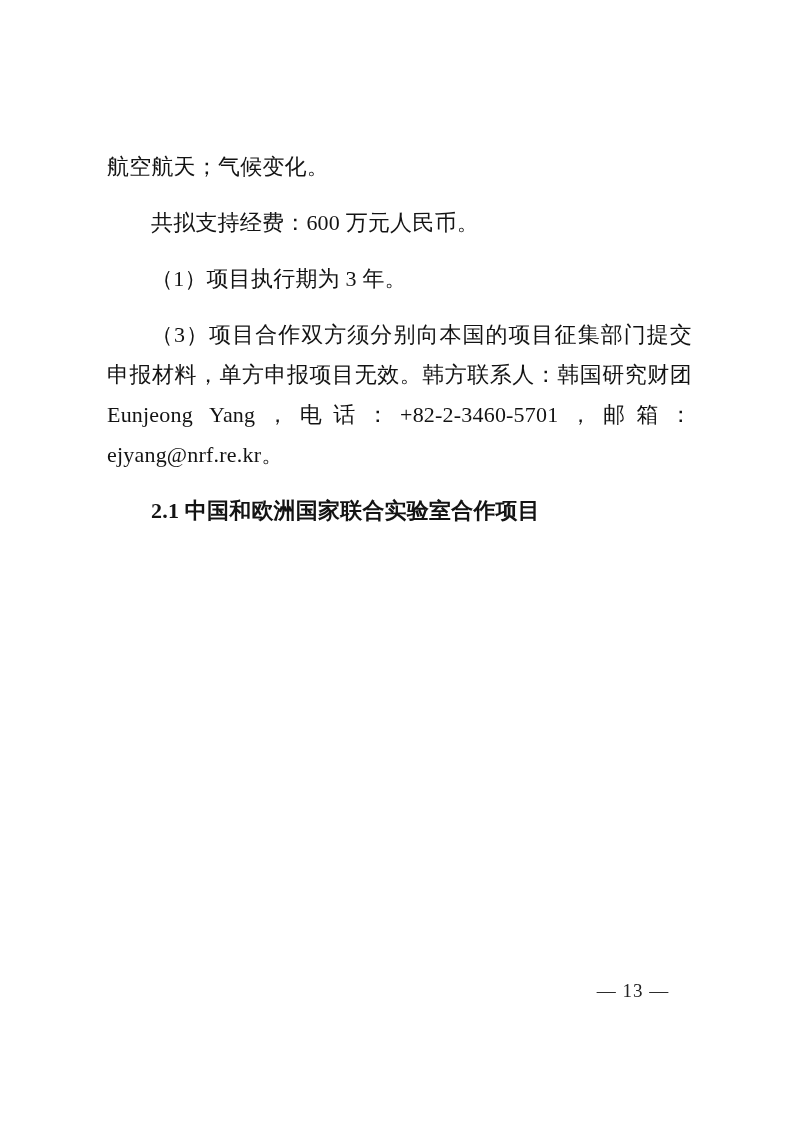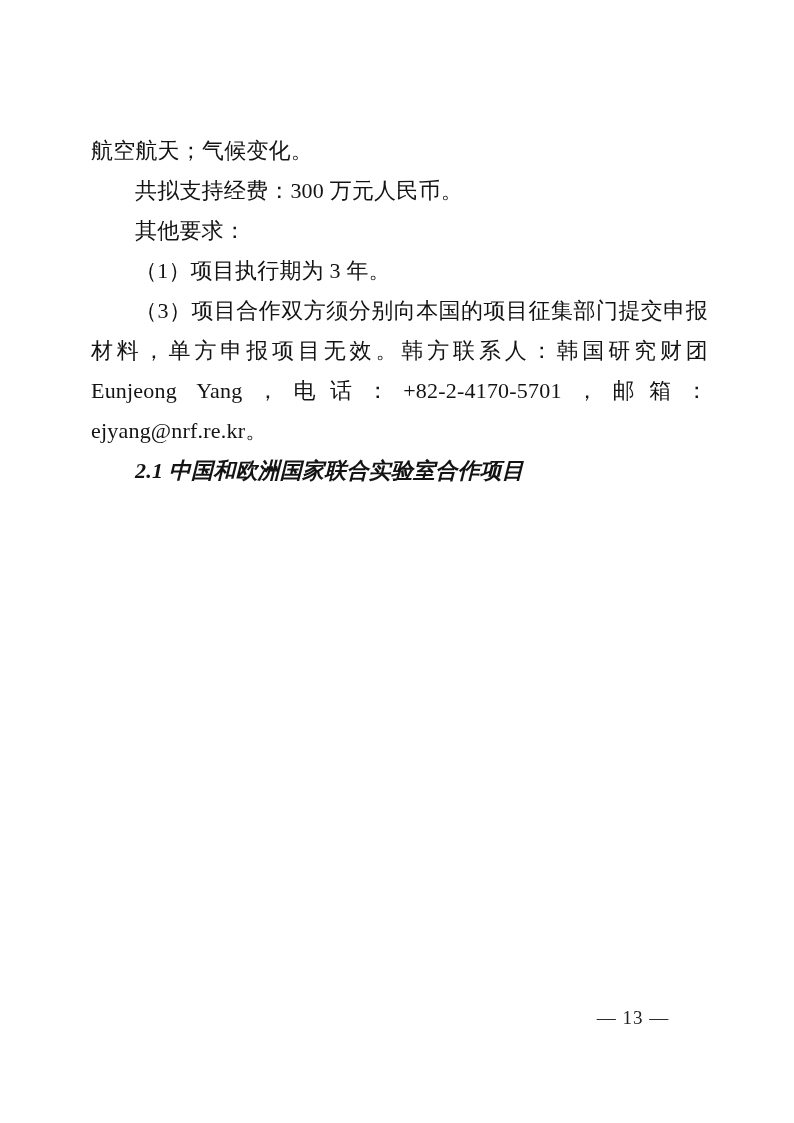--- a/index.html
+++ b/index.html
@@ -27,60 +27,58 @@
     position: absolute;
     left: 91px;
     top: 131px;
     width: 617px;
     font-size: 22px;
     line-height: 40px;
     text-align: justify;
     letter-spacing: 0.2px;
   }
   .content p {
-    margin: 0;
+    margin: 16px;
     padding: 0;
   }
   .para-indent {
     text-indent: 2em;
   }
   .section-heading {
     font-weight: bold;
     text-indent: 2em;
-    font-style: italic;
   }
   .footer-pagenum {
     position: absolute;
     left: 563px;
-    top: 1003px;
+    top: 976px;
     width: 140px;
     text-align: center;
     font-size: 19px;
     line-height: 30px;
     color: #222222;
     letter-spacing: 1px;
   }
 </style>
 </head>
 <body>
 
 <div class="page">
 
   <div class="content">
     <p>航空航天；气候变化。</p>
 
 
-    <p class="para-indent">共拟支持经费：300 万元人民币。</p>
+    <p class="para-indent">共拟支持经费：600 万元人民币。</p>
 
-    <p class="para-indent">其他要求：</p>
 
     <p class="para-indent">（1）项目执行期为 3 年。</p>
 
 
-    <p class="para-indent">（3）项目合作双方须分别向本国的项目征集部门提交申报材料，单方申报项目无效。韩方联系人：韩国研究财团 Eunjeong Yang，电话：+82-2-4170-5701，邮箱：ejyang@nrf.re.kr。</p>
+    <p class="para-indent">（3）项目合作双方须分别向本国的项目征集部门提交申报材料，单方申报项目无效。韩方联系人：韩国研究财团 Eunjeong Yang，电话：+82-2-3460-5701，邮箱：ejyang@nrf.re.kr。</p>
 
     <p class="section-heading">2.1 中国和欧洲国家联合实验室合作项目</p>
 
   </div>
 
   <div class="footer-pagenum">— 13 —</div>
 
 </div>
 
 </body></html>

